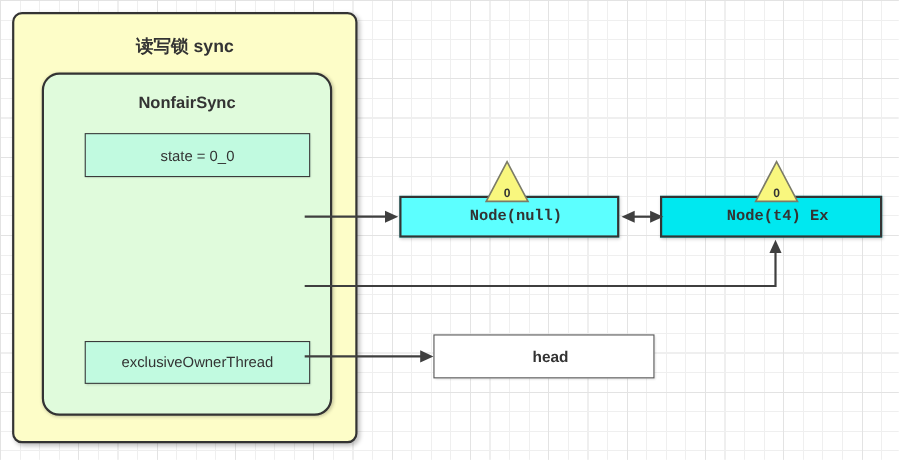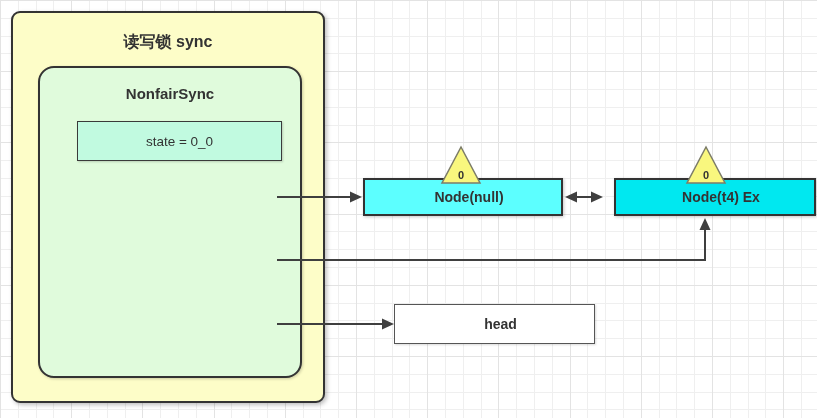--- a/index.html
+++ b/index.html
@@ -51,23 +51,24 @@
   }
   .field-state{top:53px;}
   .field-head{top:113px;height:39px;}
   .field-tail{top:177px;height:39px;}
   .field-eot{top:242px;height:37px;}
   .node{
     display:flex;align-items:center;justify-content:center;
     border:2px solid #333;
     font-size:14px;font-weight:bold;
     box-shadow:1px 1px 3px rgba(0,0,0,.22);
+    font-family:Liberation Mono, monospace;
   }
   .node-1{left:363px;top:178px;width:200px;height:38px;background:var(--node1-fill,#5CFFFF);}
-  .node-2{left:614px;top:178px;width:202px;height:38px;background:var(--node2-fill,#00E8F0);}
+  .node-2{left:600px;top:178px;width:202px;height:38px;background:var(--node2-fill,#00E8F0);}
   .null-box{
     left:394px;top:304px;width:201px;height:40px;
     background:var(--null-fill,#fff);
     border:1.5px solid #555;
     display:flex;align-items:center;justify-content:center;
     font-size:14px;font-weight:bold;
     box-shadow:1px 1px 2px rgba(0,0,0,.15);
   }
   .overlay{
     position:absolute;left:0;top:0;width:817px;height:418px;
@@ -87,20 +88,21 @@
 
 <div class="canvas">
 
   <div class="box outer-box">
     <div class="outer-title">读写锁 sync</div>
 
     <div class="box inner-box">
       <div class="inner-title">NonfairSync</div>
 
       <div class="field field-state">state = 0_0</div>
+      <div class="field field-eot">exclusiveOwnerThread</div>
     </div>
   </div>
 
   <div class="box node node-1">Node(null)</div>
   <div class="box node node-2">Node(t4) Ex</div>
 
   <div class="box null-box">head</div>
 
   <svg class="overlay" viewBox="0 0 817 418" xmlns="http://www.w3.org/2000/svg">
 

